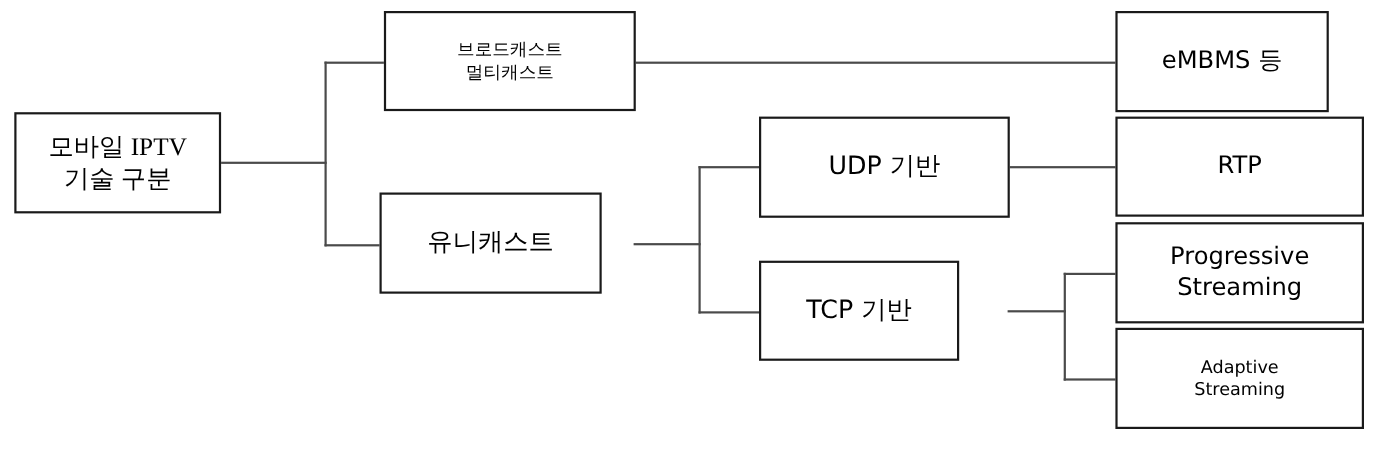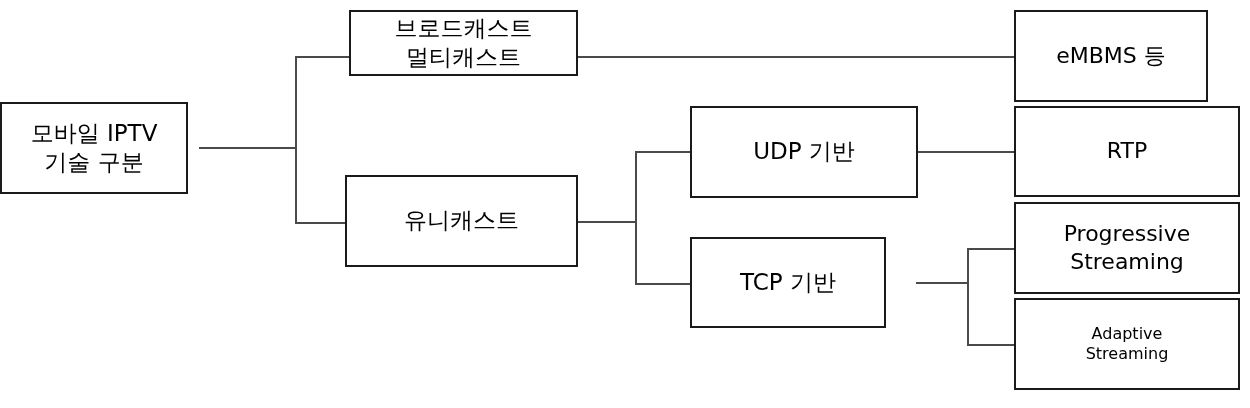--- a/index.html
+++ b/index.html
@@ -35,25 +35,25 @@
   }
   .connector {
     position: absolute;
     background: #4a4a4a;
     z-index: 1;
   }
   .h-line { height: 2px; }
   .v-line { width: 2px; }
 
   
-  #node-root      { left: 0;   top: 102px; width: 188px; height: 92px;  font-size: 23px; }
-  #node-broadcast { left: 349px;  top: 10px;  width: 229px; height: 66px;  font-size: 23px; text-align: center; }
-  #node-unicast   { left: 345px;  top: 175px; width: 233px; height: 92px;  font-size: 23px; }
+  #node-root      { left: 13px;   top: 102px; width: 188px; height: 92px;  font-size: 23px; font-family: Liberation Serif, serif; }
+  #node-broadcast { left: 349px;  top: 10px;  width: 229px; height: 91px;  font-size: 16px; text-align: center; }
+  #node-unicast   { left: 345px;  top: 175px; width: 202px; height: 92px;  font-size: 23px; }
   #node-udp       { left: 690px;  top: 106px; width: 228px; height: 92px;  font-size: 23px; }
-  #node-tcp       { left: 690px;  top: 237px; width: 196px; height: 91px;  font-size: 23px; }
+  #node-tcp       { left: 690px;  top: 237px; width: 182px; height: 91px;  font-size: 23px; }
   #node-embms     { left: 1014px; top: 10px;  width: 194px; height: 92px;  font-size: 22px; }
   #node-rtp       { left: 1014px; top: 106px; width: 226px; height: 91px;  font-size: 22px; justify-content: center; }
   #node-progdl    { left: 1014px; top: 202px; width: 226px; height: 92px;  font-size: 22px; }
   #node-adaptive  { left: 1014px; top: 298px; width: 226px; height: 92px;  font-size: 16px; }
 
   
   #conn-root-stub       { left: 199px;  top: 147px; width: 98px;  }
   #conn-split1-vert     { left: 295px;  top: 56px;  height: 168px;}
   #conn-split1-up       { left: 295px;  top: 56px;  width: 56px;  }
   #conn-split1-down     { left: 295px;  top: 222px; width: 52px;  }

